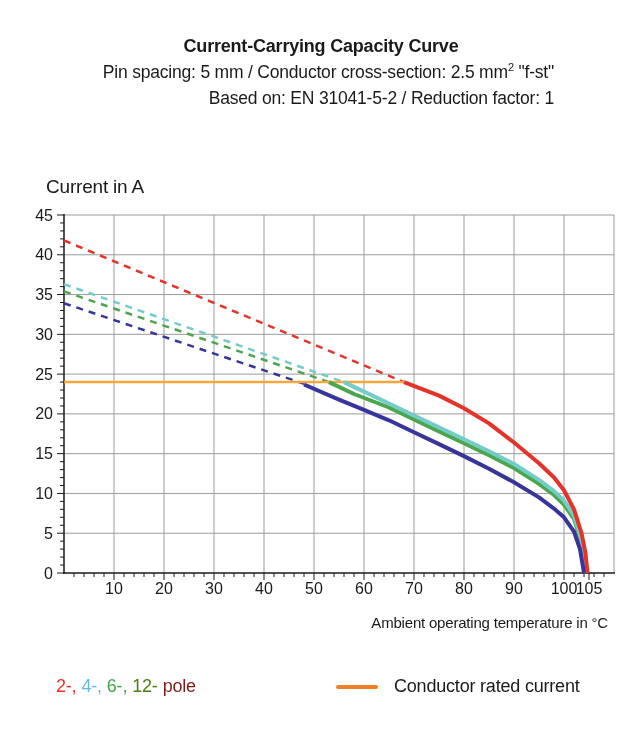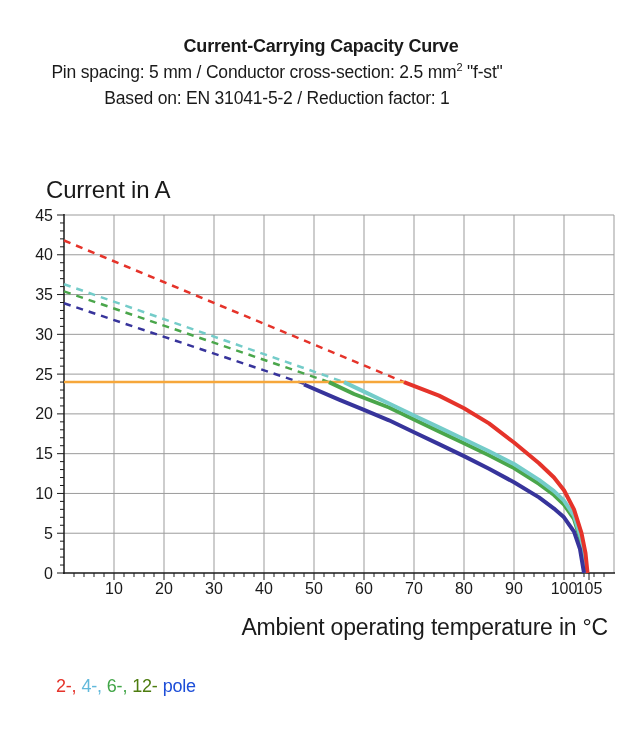--- a/index.html
+++ b/index.html
@@ -5,38 +5,38 @@
   html,body{margin:0;padding:0;background:#fff;}
   .page{
     position:relative;width:642px;height:753px;background:#ffffff;overflow:hidden;
     font-family:"Liberation Sans", sans-serif;color:#1a1a1a;
   }
   .title{
     position:absolute;top:36px;left:0;width:642px;text-align:center;
     font-size:18px;font-weight:bold;letter-spacing:-0.2px;
   }
   .sub{
-    position:absolute;left:0;width:554px;text-align:center;
+    position:absolute;left:0;width:554px;text-align:right;
     font-size:17.5px;letter-spacing:-0.2px;
   }
   .sub1{top:62px;}
   .sub2{top:88px;}
   .sub sup{font-size:11px;line-height:0;}
   .ylabel{
-    position:absolute;top:176px;left:46px;font-size:24px;letter-spacing:-0.2px;
+    position:absolute;top:176px;left:46px;font-size:19px;letter-spacing:-0.2px;
   }
   .xlabel{
-    position:absolute;top:614px;right:34px;font-size:23px;letter-spacing:-0.2px;
+    position:absolute;top:614px;right:34px;font-size:15px;letter-spacing:-0.2px;
   }
   svg.chart{position:absolute;top:0;left:0;pointer-events:none;}
   .legend-poles{
     position:absolute;top:676px;left:56px;font-size:18px;letter-spacing:-0.2px;white-space:nowrap;
   }
   .legend-poles span{margin-right:5px;}
-  .legend-poles .suffix{margin-right:16px;color:#1d4ed8;}
+  .legend-poles .suffix{margin-right:16px;color:#7f1d1d;}
   .legend-rated{
     position:absolute;top:676px;left:336px;display:flex;align-items:center;white-space:nowrap;
   }
   .swatch{
     display:inline-block;width:42px;height:4px;border-radius:2px;margin-right:16px;
   }
   .legend-rated .lbl{font-size:18px;letter-spacing:-0.2px;}
 </style>
 </head>
 <body>
@@ -204,14 +204,18 @@
       <polyline points="329.0,382.1 354.0,394.0 389.0,407.5 414.0,419.5 439.0,431.4 464.0,443.3 489.0,455.3 514.0,468.0 539.0,483.9 554.0,495.0 564.0,504.6 574.0,518.9 581.0,541.2 585.0,573.0" fill="none" stroke="#4aa64b" stroke-width="4" stroke-linejoin="round"></polyline>
       <polyline points="344.0,382.1 364.0,391.6 389.0,403.5 414.0,415.5 439.0,427.4 464.0,439.3 489.0,451.3 514.0,464.0 539.0,479.9 554.0,491.1 564.0,500.6 574.0,515.7 581.5,539.6 586.0,573.0" fill="none" stroke="#74ccc9" stroke-width="4" stroke-linejoin="round"></polyline>
       <polyline points="404.0,382.1 439.0,395.6 464.0,408.3 489.0,423.4 514.0,442.5 539.0,463.2 554.0,477.5 564.0,490.3 574.0,509.4 581.5,533.2 585.5,553.1 587.5,573.0" fill="none" stroke="#e5332a" stroke-width="4" stroke-linejoin="round"></polyline>
       <polyline points="304.0,384.5 339.0,399.6 364.0,409.9 389.0,420.3 414.0,432.2 439.0,444.1 464.0,456.1 489.0,468.8 514.0,482.3 539.0,497.4 554.0,508.6 564.0,517.3 574.0,531.6 580.0,549.1 584.0,573.0" fill="none" stroke="#37349b" stroke-width="4" stroke-linejoin="round"></polyline>
     </svg>
 
   <div class="xlabel">Ambient operating temperature in °C</div>
 
   <div class="legend-poles"><span style="color: rgb(229, 51, 42);">2-,</span><span style="color: rgb(98, 185, 219);">4-,</span><span style="color: rgb(65, 165, 71);">6-,</span><span style="color: #4d7c0f;">12-</span><span class="suffix">pole</span></div>
 
+  <div class="legend-rated">
+    <span class="swatch" style="background-color: rgb(238, 129, 38);"></span>
+    <span class="lbl">Conductor rated current</span>
+  </div>
 
 </div>
 
 </body></html>

